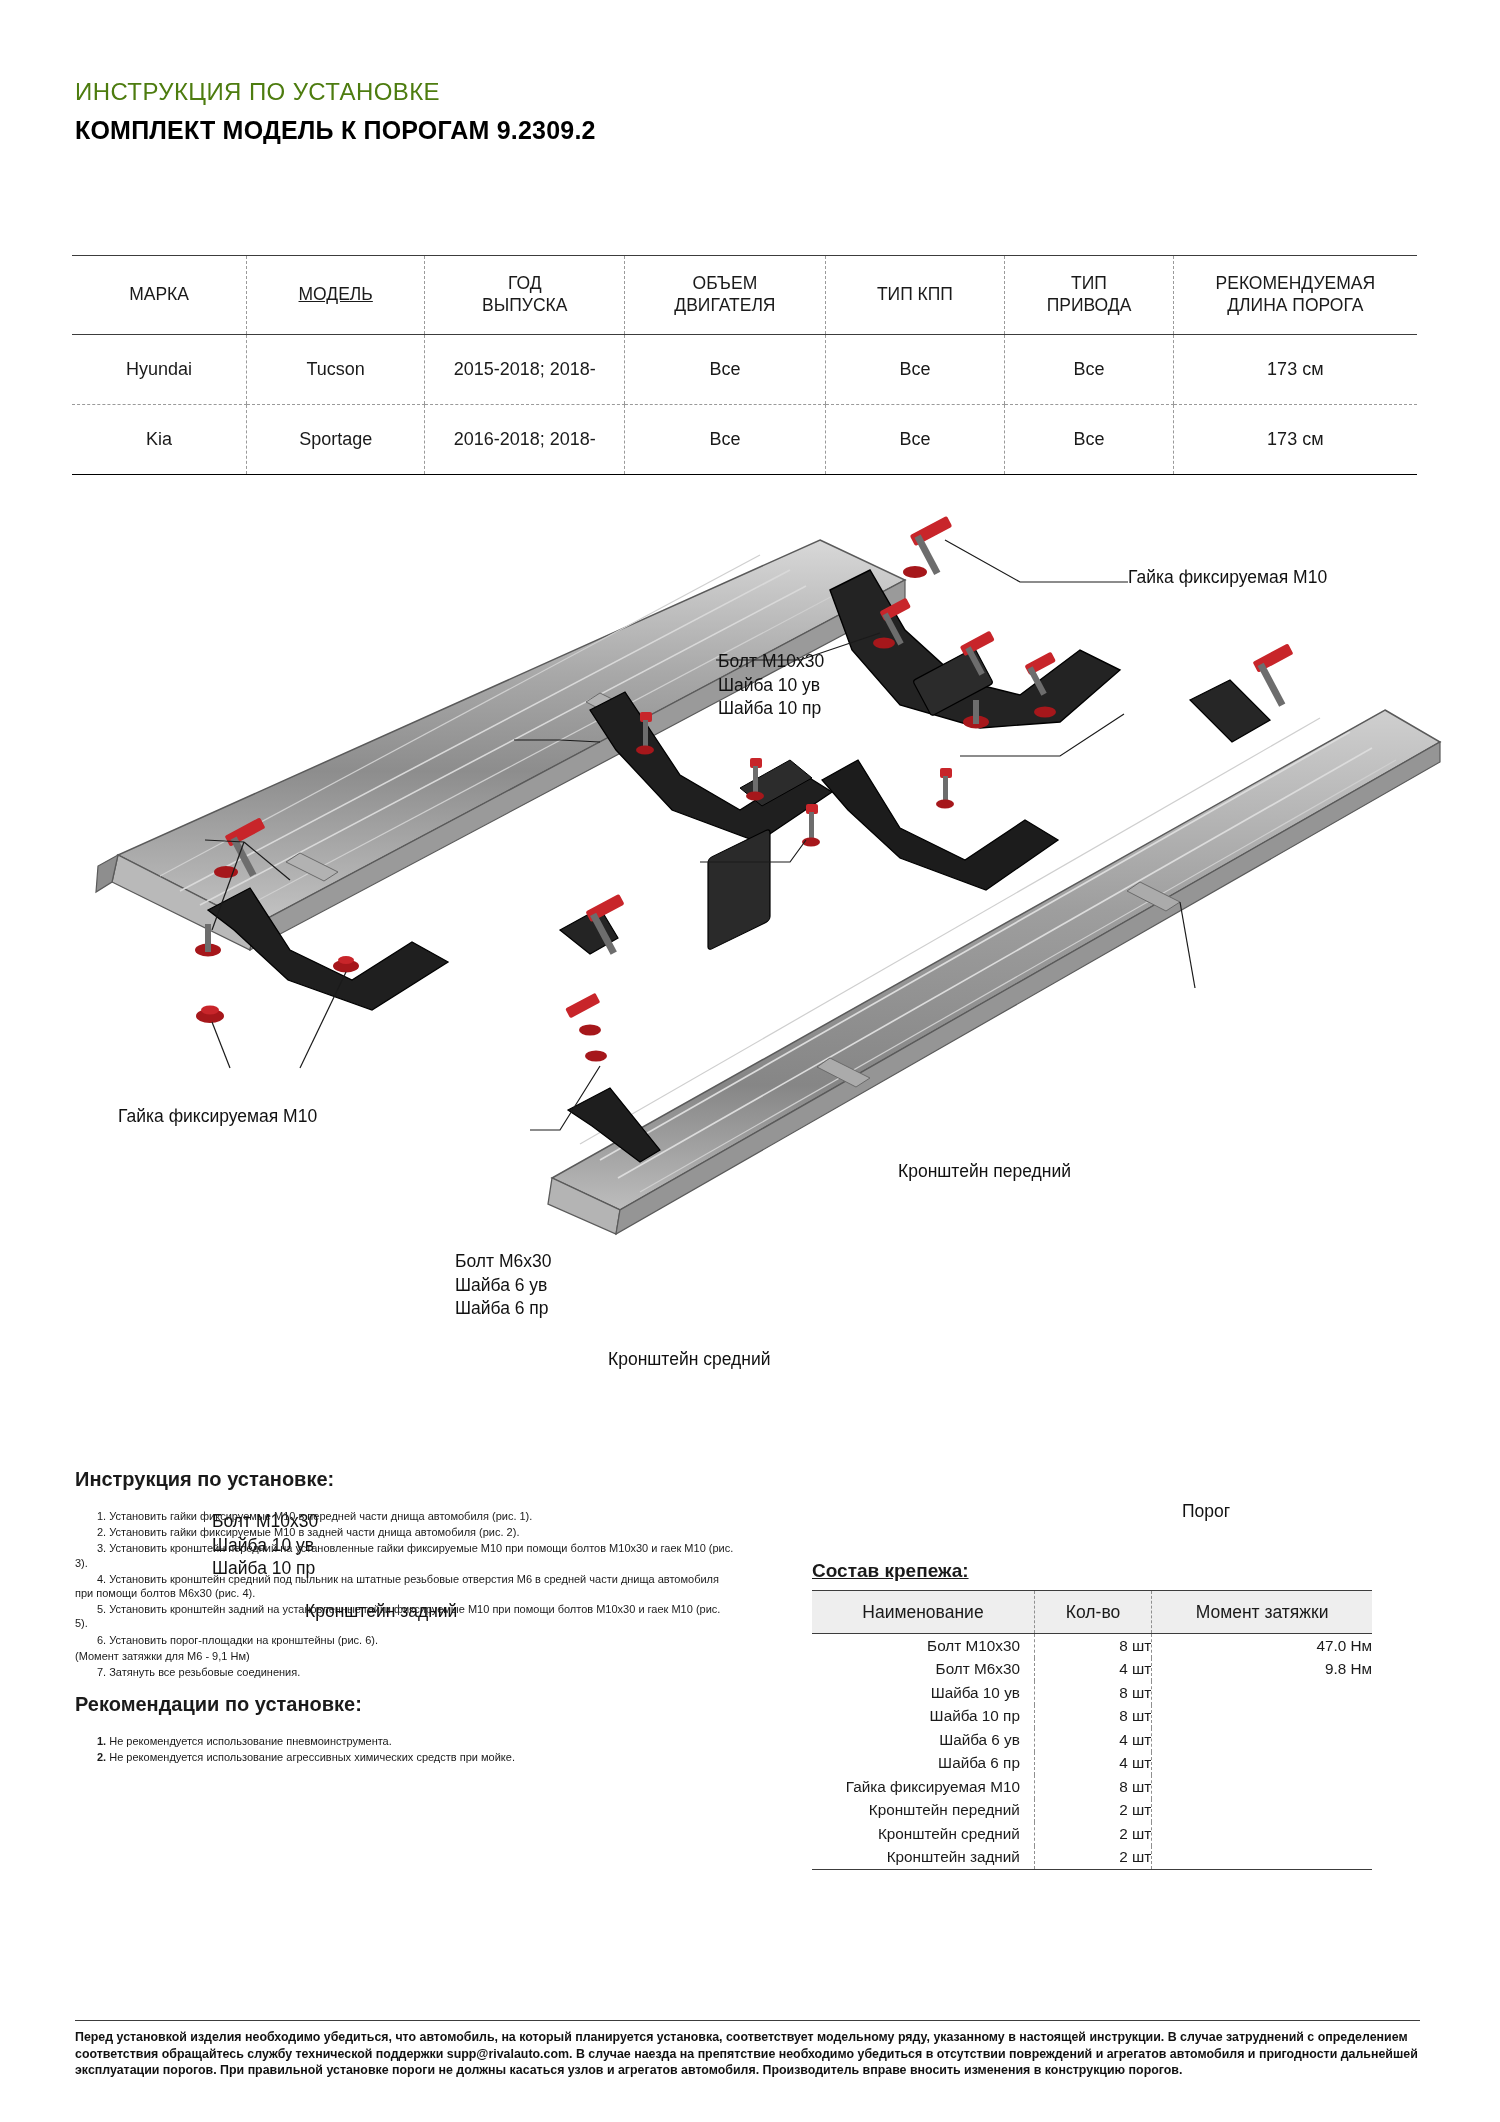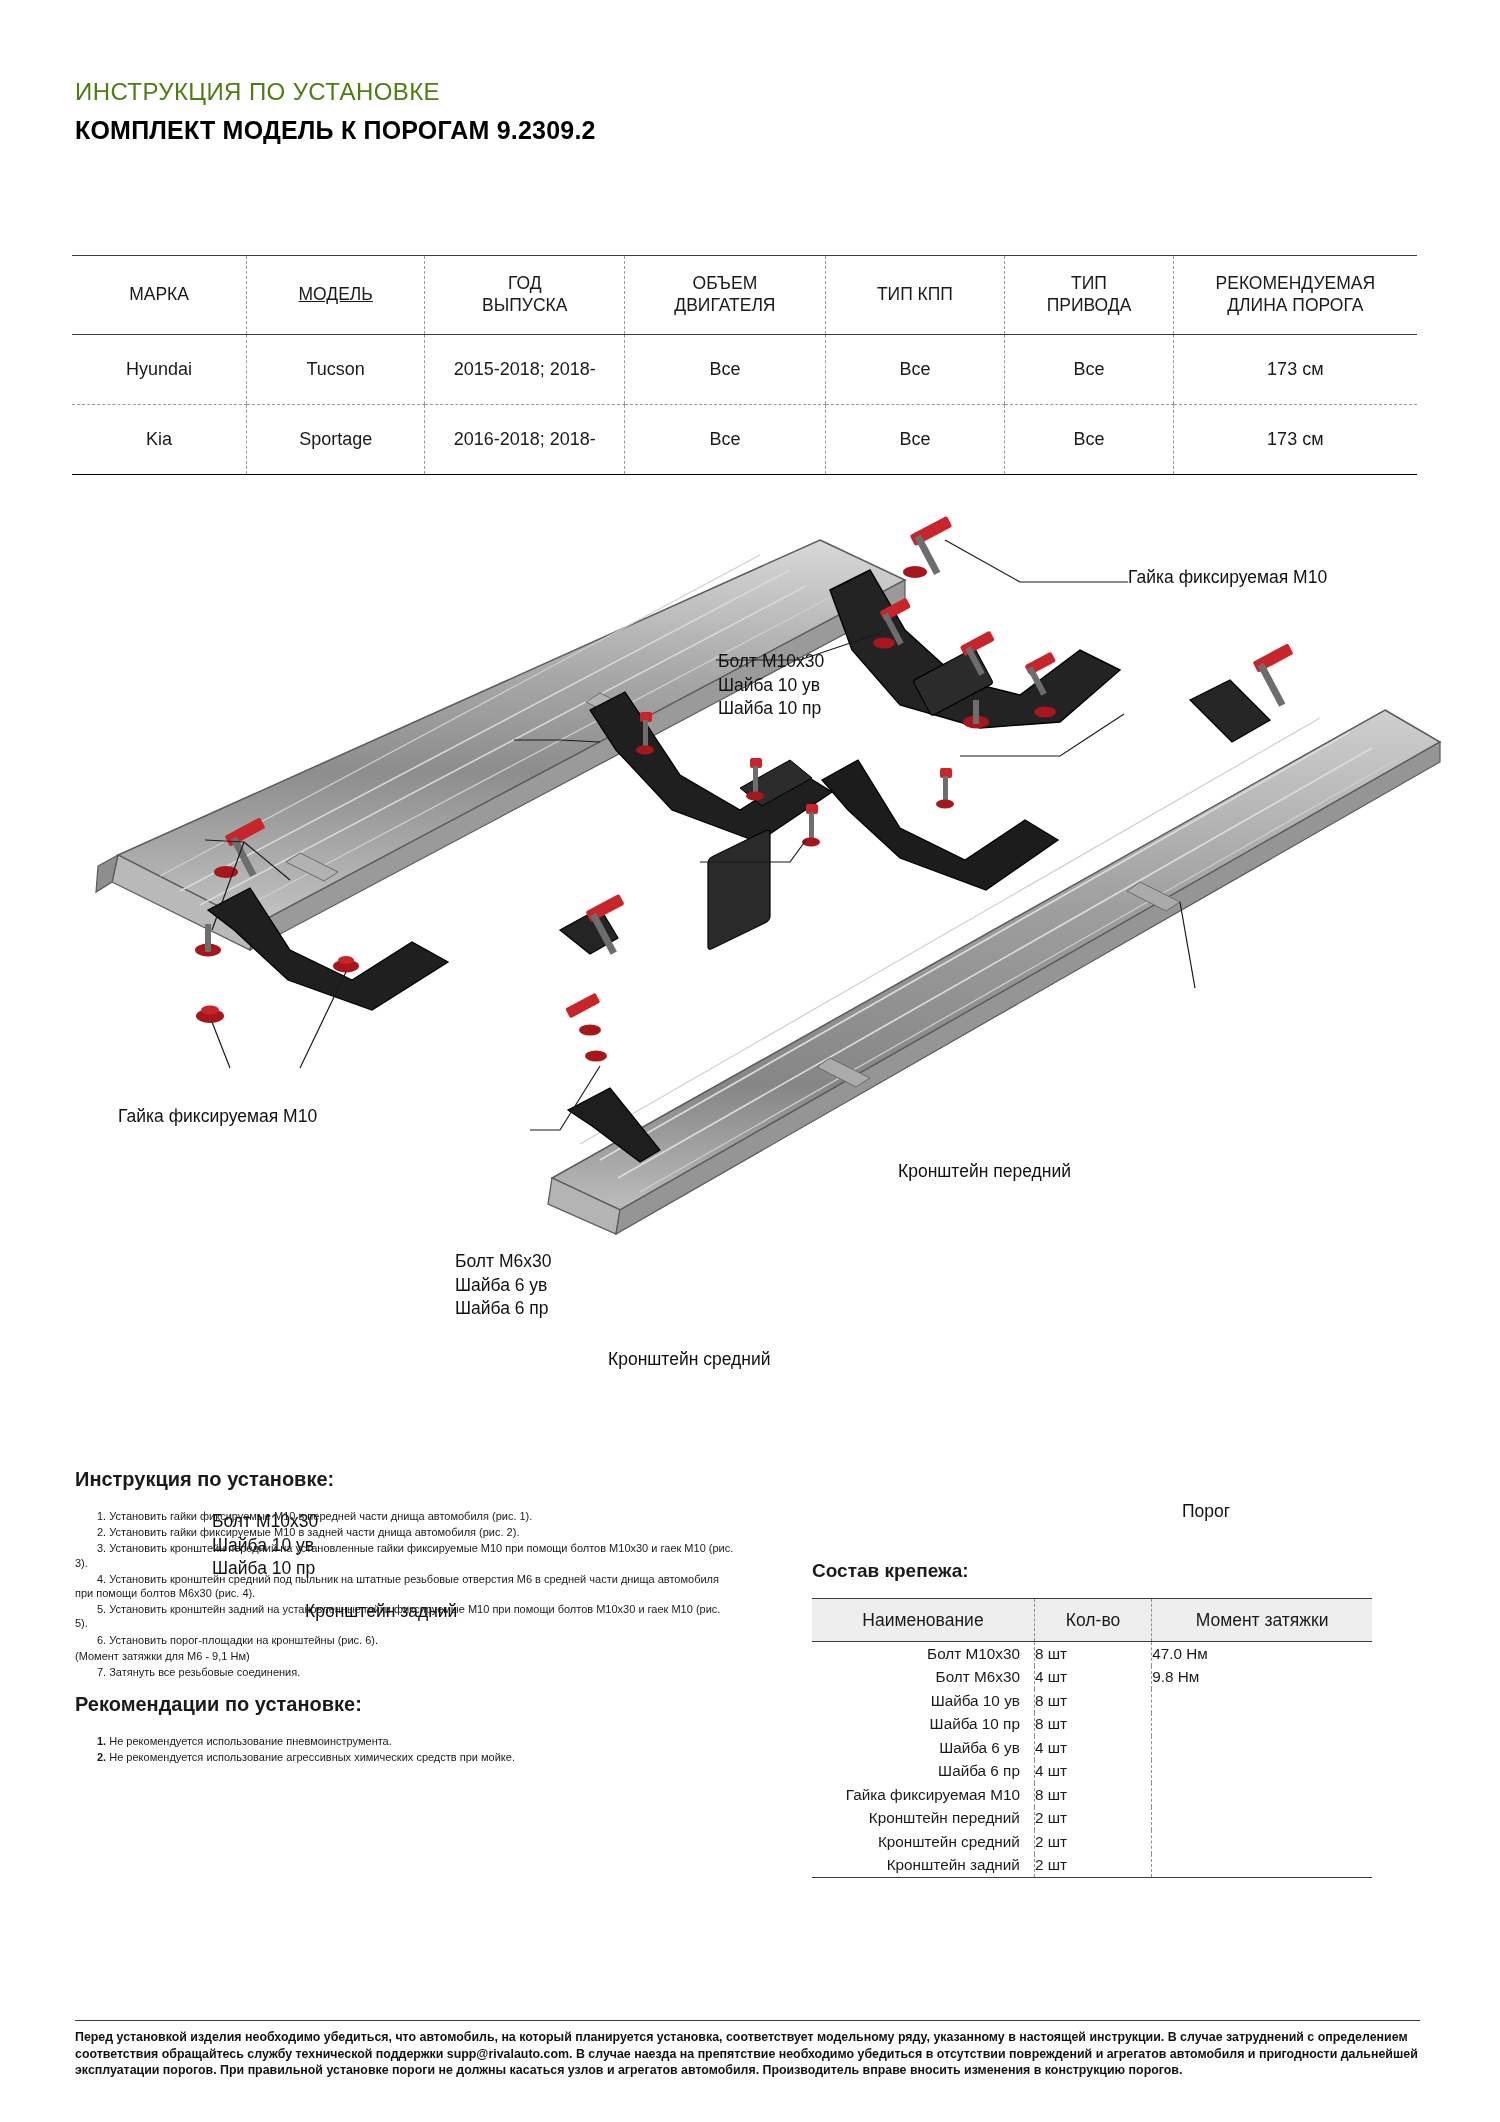--- a/index.html
+++ b/index.html
@@ -121,42 +121,43 @@
   
   .parts {
     position: absolute;
     left: 812px;
     top: 1560px;
     width: 560px;
   }
   .parts h3 {
     font-size: 19px;
     font-weight: bold;
-    margin: 0 0 16px 0;
+    margin: 0 0 8px 0;
+    text-decoration: underline;
   }
   .ptable {
     width: 560px;
     border-collapse: collapse;
     font-size: 15.5px;
   }
   .ptable thead th {
     background: #eeeeee;
     font-weight: normal;
     font-size: 17.5px;
     height: 40px;
     border-top: 1px solid #3c3c3c;
     border-bottom: 1px solid #3c3c3c;
     border-left: 1px dashed #8f8f8f;
     text-align: center;
   }
   .ptable thead th:first-child { border-left: none; }
   .ptable tbody td {
     height: 23.5px;
     border-left: 1px dashed #8f8f8f;
-    text-align: left;
+    text-align: right;
     font-size: 15.3px;
     padding: 0;
   }
   .ptable tbody td:first-child {
     border-left: none;
     text-align: right;
     padding-right: 14px;
   }
   .ptable tbody tr:last-child td { border-bottom: 1px solid #3c3c3c; }
   .pc-name { width: 208px; }

